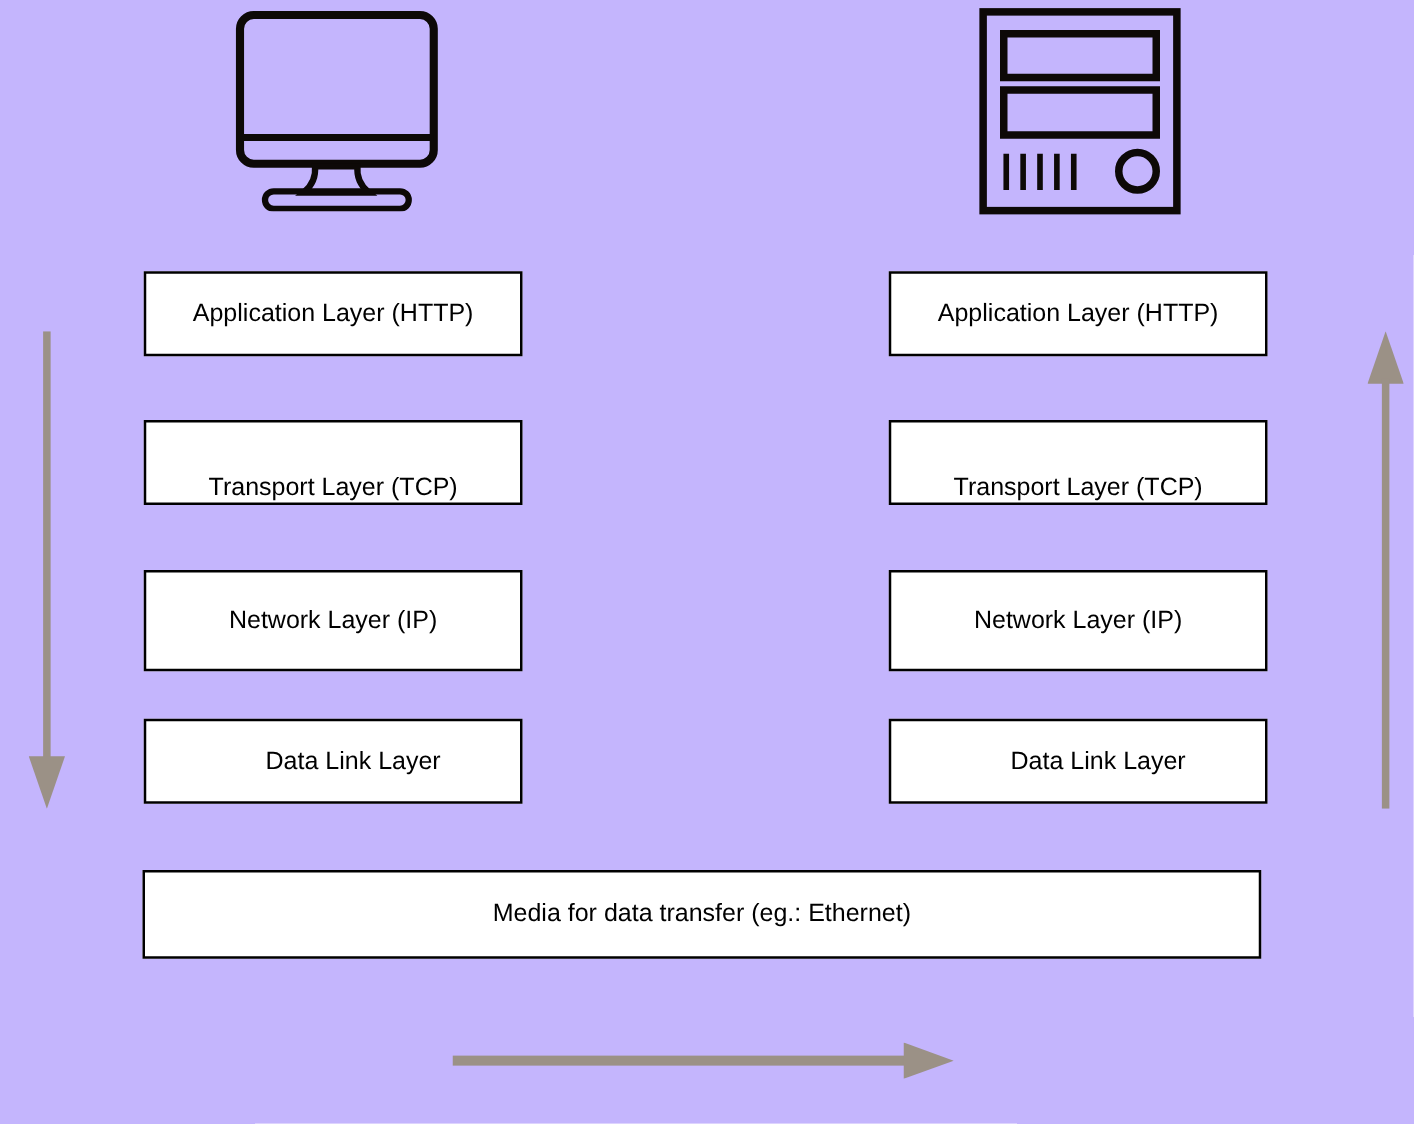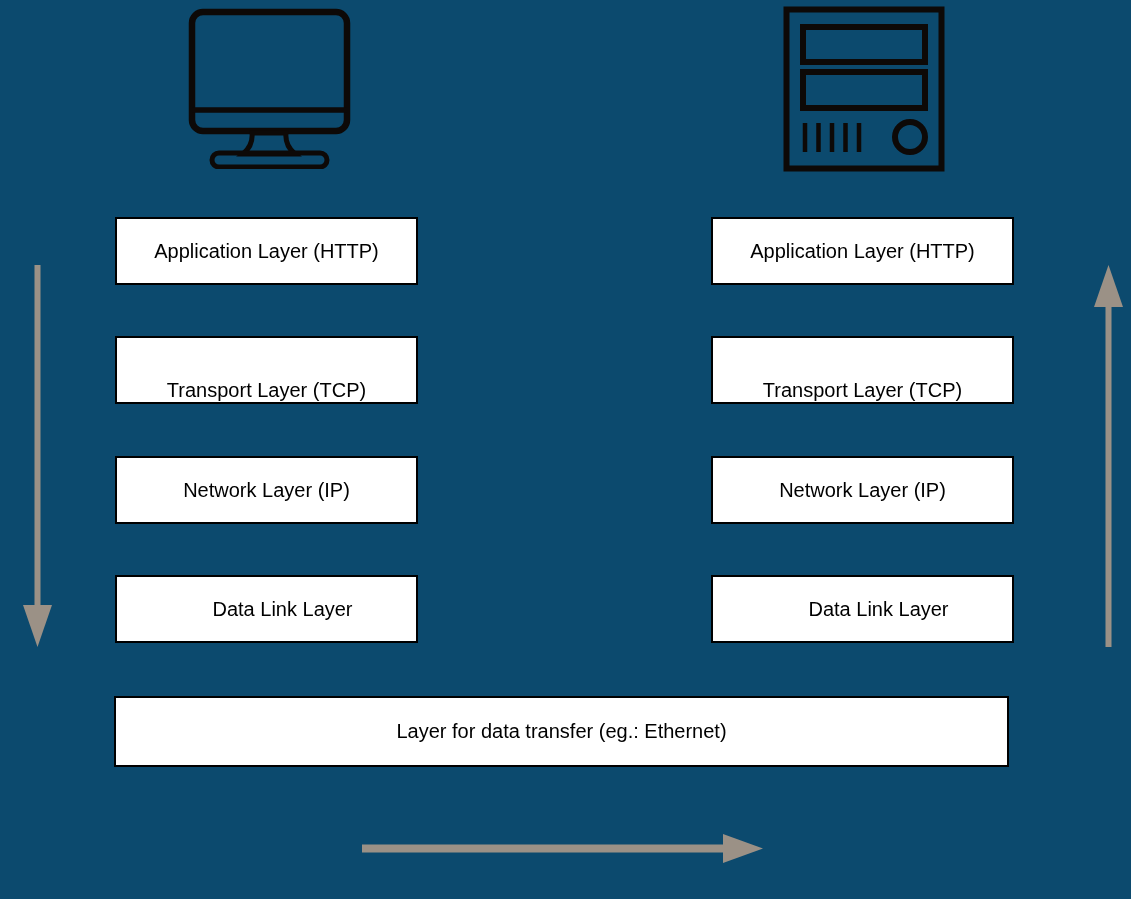--- a/index.html
+++ b/index.html
@@ -5,21 +5,21 @@
   html, body {
     margin: 0;
     padding: 0;
     background: #ffffff;
     font-family: "Liberation Sans", sans-serif;
   }
   .canvas {
     position: relative;
     width: 1131px;
     height: 899px;
-    background: #0c4a6e;
+    background: #c4b5fd;
     overflow: hidden;
   }
   .icon {
     position: absolute;
   }
   .icon svg {
     display: block;
   }
   .monitor-icon-wrap { left: 185px; top: 7px; width: 168px; height: 162px; }
   .server-icon-wrap  { left: 783px; top: 6px; width: 162px; height: 166px; }
@@ -33,21 +33,21 @@
     align-items: center;
     justify-content: center;
     font-size: 20px;
     color: #000000;
     text-align: center;
   }
   .col-left  { left: 115px; width: 303px; }
   .col-right { left: 711px; width: 303px; }
   .row1 { top: 217px; height: 68px; }
   .row2 { top: 336px; height: 68px; align-items: flex-end; }
-  .row3 { top: 456px; height: 68px; }
+  .row3 { top: 456px; height: 81px; }
   .row4 { top: 575px; height: 68px; padding-left: 32px; }
   .media-box {
     left: 114px;
     top: 696px;
     width: 895px;
     height: 71px;
   }
   .arrow {
     position: absolute;
   }
@@ -104,21 +104,21 @@
     <span>Transport Layer (TCP)</span>
   </div>
   <div class="box col-right row3">
     <span>Network Layer (IP)</span>
   </div>
   <div class="box col-right row4">
     <span>Data Link Layer</span>
   </div>
 
   <div class="box media-box">
-    <span>Layer for data transfer (eg.: Ethernet)</span>
+    <span>Media for data transfer (eg.: Ethernet)</span>
   </div>
 
   <div class="arrow arrow-left">
     <svg width="29" height="382" viewBox="0 0 29 382" xmlns="http://www.w3.org/2000/svg">
       <rect x="11.5" y="0" width="6" height="345" fill="#9b9186"></rect>
       <polygon points="0,340 29,340 14.5,382" fill="#9b9186"></polygon>
     </svg>
   </div>
 
   <div class="arrow arrow-right">

